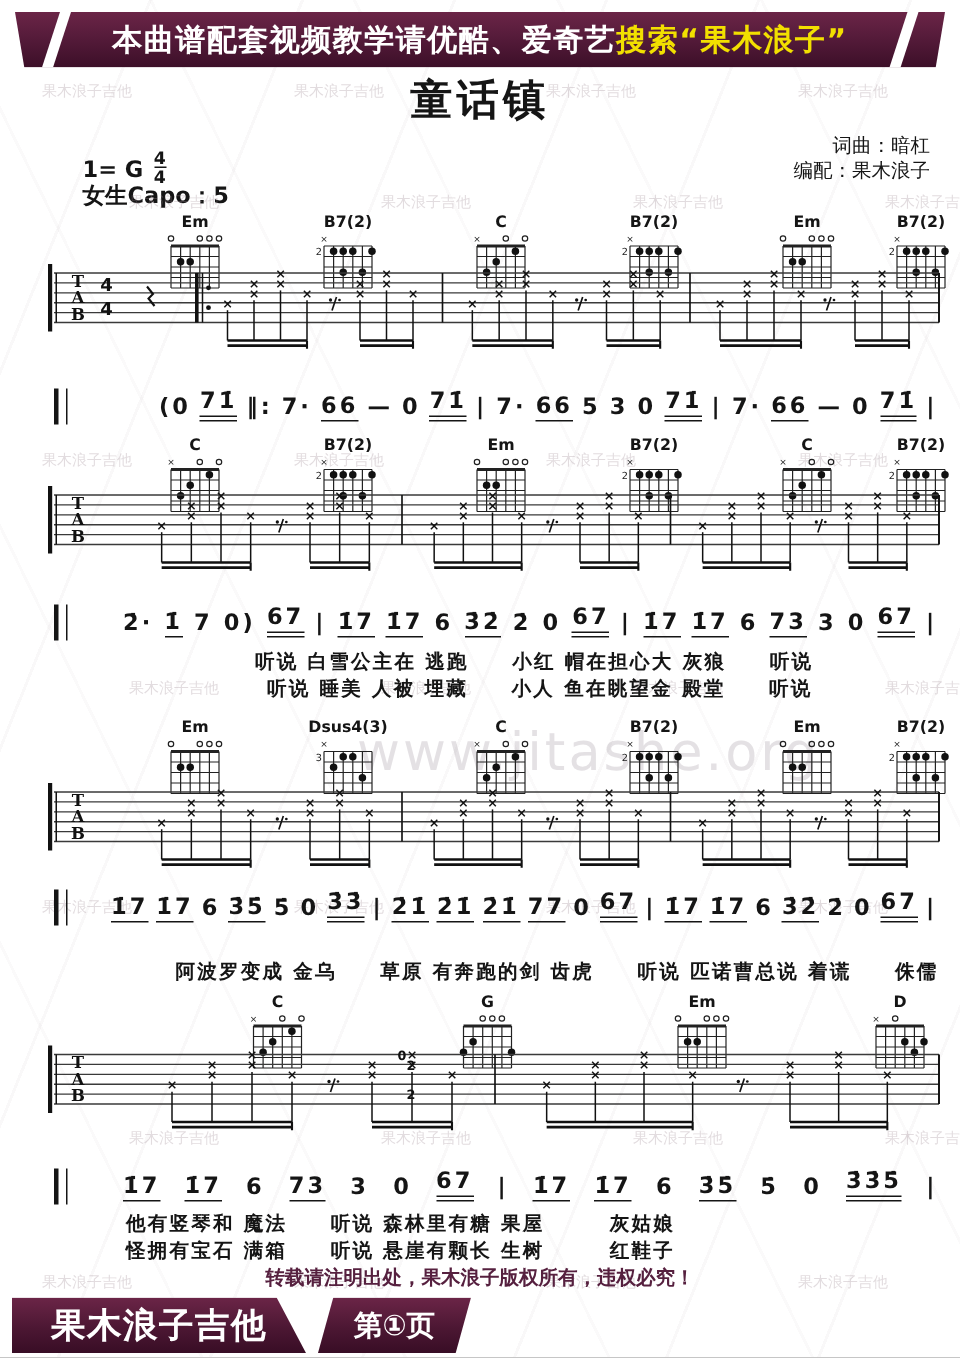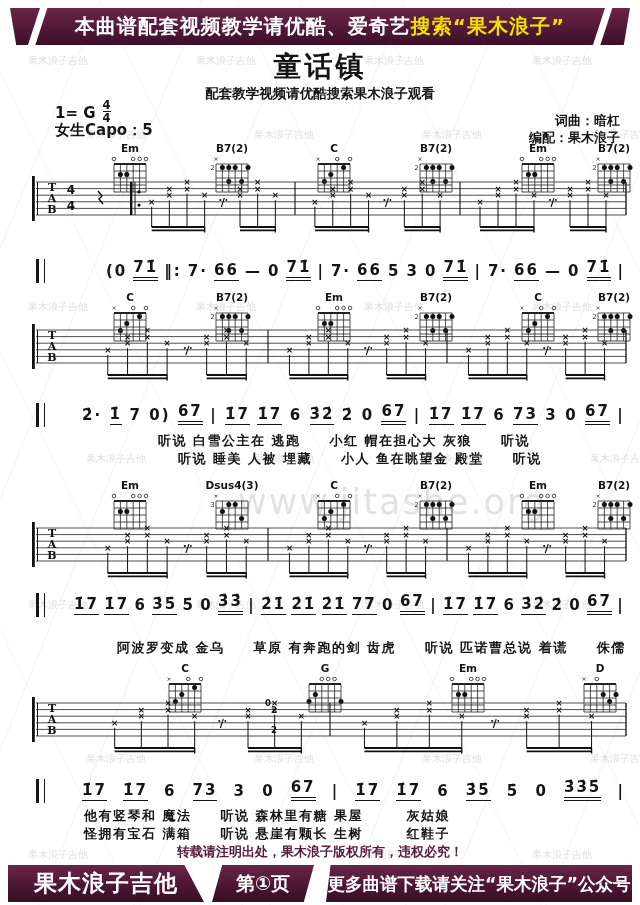--- a/index.html
+++ b/index.html
@@ -27,21 +27,21 @@
   .bt-yellow{color:#f2e000;}
   
   .title{position:absolute;top:48px;left:0;right:0;text-align:center;font-size:28px;
          font-weight:900;letter-spacing:3px;}
   .subtitle{position:absolute;top:85px;left:0;right:0;text-align:center;font-size:13.5px;font-weight:700;}
   .keyline{position:absolute;top:99px;left:55px;font-size:15px;font-weight:700;}
   .timesig{display:inline-block;vertical-align:-4px;margin-left:7px;text-align:center;
            font-size:11.5px;font-weight:700;line-height:1.05;}
   .timesig .tsb{border-top:1.3px solid #151515;display:block;}
   .capo{position:absolute;top:121px;left:55px;font-size:15px;font-weight:700;}
-  .credits{position:absolute;top:90px;right:20px;text-align:right;font-size:13px;font-weight:700;line-height:1.3;margin-top:23px;}
+  .credits{position:absolute;top:90px;right:20px;text-align:right;font-size:13px;font-weight:400;line-height:1.3;}
   
   .chord{position:absolute;width:56px;text-align:center;z-index:2;}
   .cname{font-size:10.5px;font-weight:700;height:12px;line-height:12px;white-space:nowrap;}
   
   .nrow{position:absolute;left:40px;right:15px;height:24px;display:flex;
         justify-content:space-between;align-items:flex-end;font-weight:700;font-size:15px;z-index:2;}
   .nseg{white-space:pre;letter-spacing:2px;padding-bottom:2px;line-height:1;}
   .u1{border-bottom:1.6px solid #151515;}
   .u2{border-bottom:4px double #151515;}
   .nbracket{position:absolute;width:5px;height:24px;border-left:3px solid #151515;
@@ -98,21 +98,20 @@
       <div class="wm-site" style="left: 238px; top: 482px;">www.jitashe.org</div>
     </div>
 
   <div class="banner">
     <span class="slash" style="left:24px"></span>
     <span class="banner-text"><span class="bt-white">本曲谱配套视频教学请优酷、爱奇艺</span><span class="bt-yellow">搜索“果木浪子”</span></span>
     <span class="slash" style="right:24px"></span>
   </div>
 
   <div class="title">童话镇</div>
-  <div class="subtitle">配套教学视频请优酷搜索果木浪子观看</div>
 
   <div class="keyline"><span>1= G</span><span class="timesig"><span>4</span><span class="tsb">4</span></span></div>
   <div class="capo">女生Capo：5</div>
 
   <div class="credits">
     <div>词曲：暗杠</div>
     <div>编配：果木浪子</div>
   </div>
 
   <div class="layer" id="score">
@@ -1073,28 +1072,27 @@
         <span class="nseg">|</span>
         <span class="nseg u1">1̇7</span>
         <span class="nseg u1">1̇7</span>
         <span class="nseg">6</span>
         <span class="nseg u1">3̇5̇</span>
         <span class="nseg">5̇</span>
         <span class="nseg">0</span>
         <span class="nseg u2">3̇3̇5̇</span>
         <span class="nseg">|</span>
       </div>
-      <div class="lyr" style="left: 158px; top: 432px;">听说 白雪公主在 逃跑　　小红 帽在担心大 灰狼　　听说</div>
+      <div class="lyr" style="left: 170px; top: 432px;">听说 白雪公主在 逃跑　　小红 帽在担心大 灰狼　　听说</div>
       <div class="lyr" style="left: 178px; top: 450px;">听说 睡美 人被 埋藏　　小人 鱼在眺望金 殿堂　　听说</div>
       <div class="lyr" style="left: 76px; top: 639px; padding-left: 41px;">阿波罗变成 金乌　　草原 有奔跑的剑 齿虎　　听说 匹诺曹总说 着谎　　侏儒</div>
       <div class="lyr" style="left: 84px; top: 807px;">他有竖琴和 魔法　　听说 森林里有糖 果屋　　　灰姑娘</div>
       <div class="lyr" style="left: 84px; top: 825px;">怪拥有宝石 满箱　　听说 悬崖有颗长 生树　　　红鞋子</div>
     </div>
 
   <div class="copyright">转载请注明出处，果木浪子版权所有，违权必究！</div>
 
   <div class="bbar">
     <div class="bseg bseg-brand">果木浪子吉他</div>
     <div class="bseg bseg-page">第①页</div>
-    <div class="bseg bseg-promo">更多曲谱下载请关注“果木浪子”公众号</div>
   </div>
 
 </div>
 
 </body></html>

